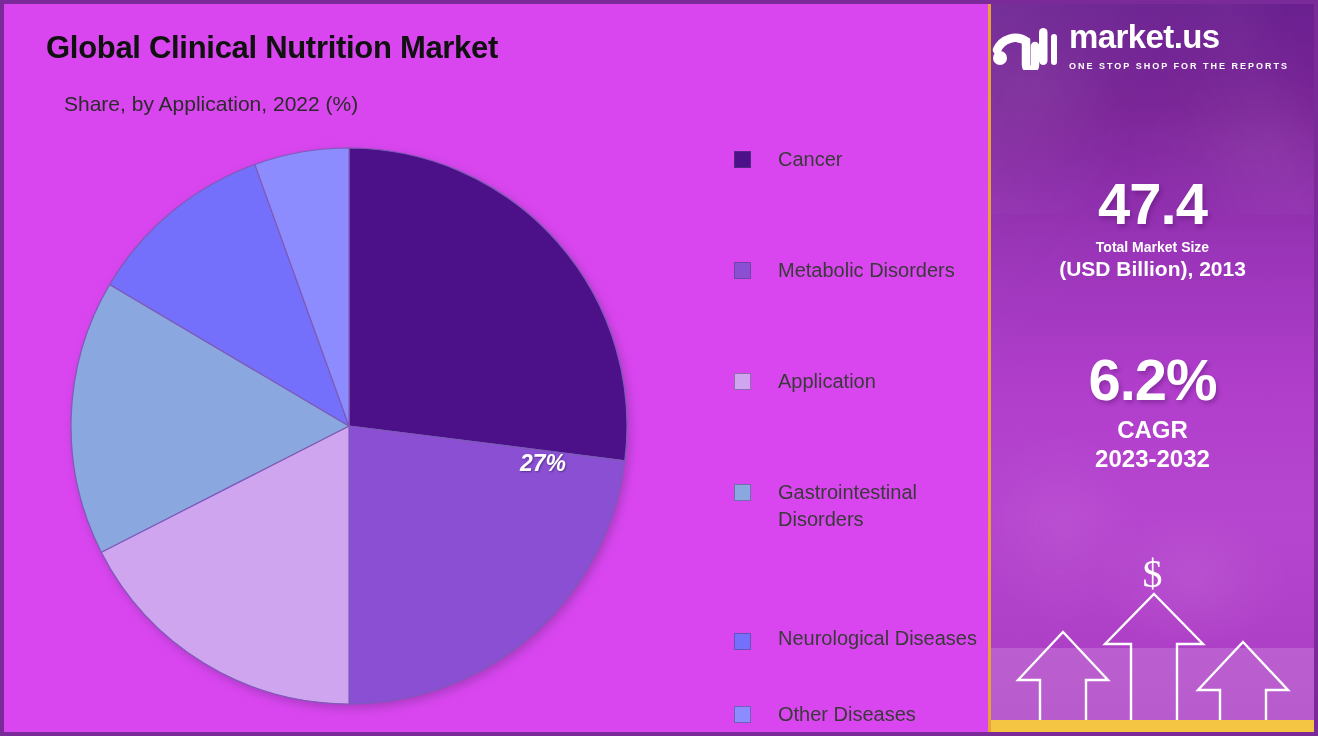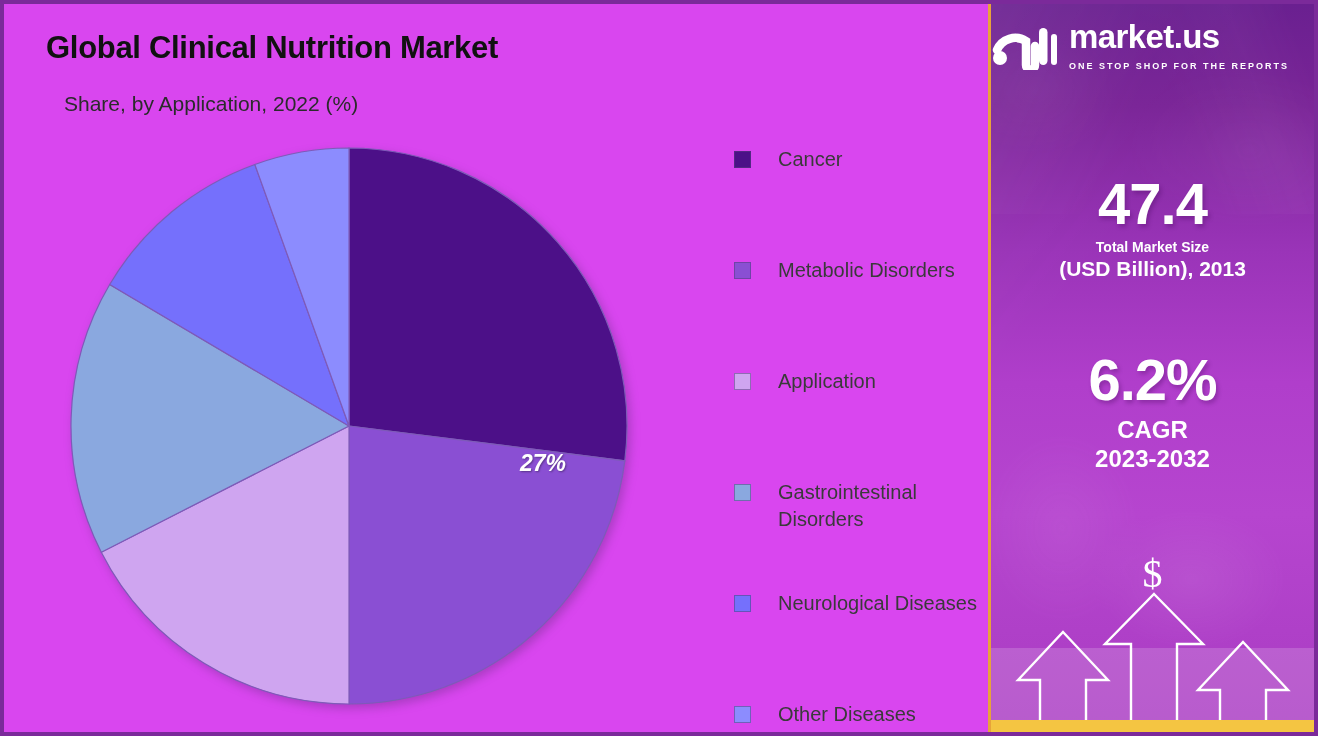--- a/index.html
+++ b/index.html
@@ -73,21 +73,21 @@
   }
   .legend-label {
     font-size:20px; color:#3a3a3a; line-height:1.35;
     max-width:210px;
     margin-left:16px;
   }
   .li-0 { height:97px; }
   .li-1 { height:97px; }
   .li-2 { height:97px; }
   .li-3 { height:97px; }
-  .li-4 { height:97px; }
+  .li-4 { height:97px;align-items:center; }
   .li-5 { height:60px; }
 
   
   .right-panel {
     position:absolute; right:0; top:0;
     width:326px; height:728px;
     overflow:hidden;
     background:
       linear-gradient(180deg,
         #6A2090 0%,

